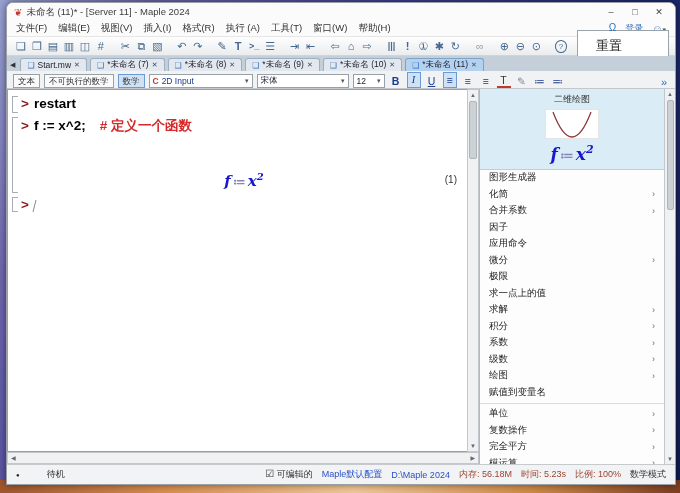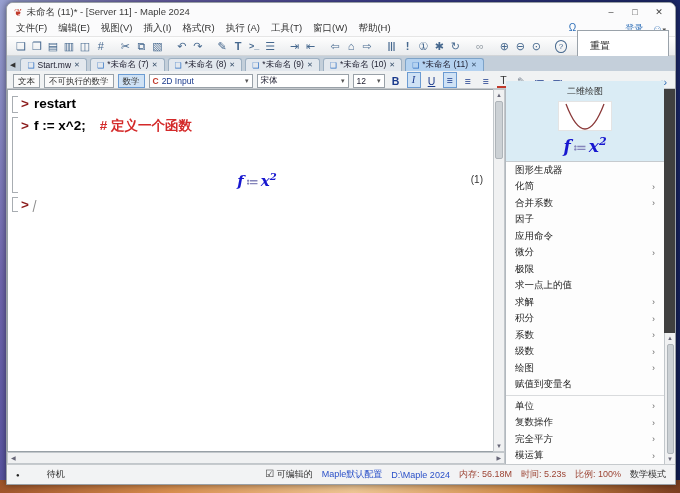--- a/index.html
+++ b/index.html
@@ -22,32 +22,32 @@
   
   .titlebar { height:18px; background:#fbfbfc; display:flex; align-items:center; padding:0 4px 0 7px; flex:none; }
   .maple-leaf { color:#c0392b; font-size:10px; margin-right:4px; }
   .title-text { font-size:9.5px; color:#3c3c3c; }
   .win-controls { margin-left:auto; display:flex; }
   .win-controls span { width:24px; text-align:center; font-size:9px; color:#444; line-height:16px; }
   
   .menubar { height:15px; background:#fbfbfc; display:flex; align-items:center; gap:11px; padding:0 9px; font-size:9.5px; color:#333; flex:none; }
   .menu-right { margin-left:auto; display:flex; align-items:center; gap:9px; }
   .bell { color:#2e6fb8; font-size:10px; transform:translateY(-1px); }
-  .login-link { color:#2e6fb8; font-size:9px;margin-left:40px; }
+  .login-link { color:#2e6fb8; font-size:9px; }
   .user-ico { color:#2e6fb8; font-size:10px; }
   .caret { color:#555; font-size:7px; }
   
   .toolbar { height:20px; background:linear-gradient(#fefefe,#eaecee); border-top:1px solid #e6e6e6; border-bottom:1px solid #d2d5d8; display:flex; align-items:center; padding:0 6px; flex:none; }
   .tb { width:17px; text-align:center; font-size:11px; color:#46688e; line-height:18px; }
   .tb.gray { color:#9aa2aa; }
   .tb.small { font-size:9px; }
   .tb.bolded { font-weight:bold; }
   .tsep { width:9px; }
   .help-round { width:13px; height:13px; border:1px solid #46688e; border-radius:50%; color:#46688e; font-size:8px; line-height:11px; text-align:center; margin:0 2px; }
-  .tb-search { width:92px; height:32px; border:1px solid #9aa2aa; font-size:10px; padding:0 12px; margin-left:8px; font-family:"Liberation Sans",sans-serif; color:#222; background:#fff; }
+  .tb-search { width:92px; height:32px; border:1px solid #9aa2aa; font-size:13px; padding:0 18px; margin-left:8px; font-family:"Liberation Sans",sans-serif; color:#222; background:#fff; }
   
   .tabbar { height:15px; background:#c4cfda; display:flex; align-items:flex-end; padding:0 2px; gap:3px; flex:none; }
   .tab-scroll { font-size:7px; color:#333; padding:0 2px 2px 1px; }
   .tab { display:flex; align-items:center; gap:3px; height:13px; background:#e3e8ee; border:1px solid #9db0c2; border-bottom:none; border-radius:3px 3px 0 0; padding:0 6px; font-size:8.5px; color:#223; white-space:nowrap; }
   .tab.active { background:#b4d2f0; border-color:#7da3c8; }
   .tab .doc { color:#2d6fc2; font-size:8px; }
   .tab .x { font-size:7px; color:#39506b; }
   
   .formatbar { height:18px; background:#f0f2f3; border-bottom:1px solid #c4c8cc; display:flex; align-items:flex-end; gap:4px; padding:0 6px; flex:none; }
   .fbtn { border:1px solid #99a1a8; background:#fafafa; height:14px; line-height:12px; padding:0 4px; font-size:8.5px; color:#333; white-space:nowrap; }
@@ -84,21 +84,21 @@
   .expr .op { color:#8585bb; font-style:normal; font-size:12px; padding:0 2px; }
   .expr sup { font-size:10px; }
   .eq-label { position:absolute; right:10px; top:3px; font-size:10px; color:#333; font-weight:normal; font-style:normal; font-family:"Liberation Sans",sans-serif; }
   .cursor-glyph { display:inline-block; width:1px; height:12px; background:#8a8a8a; transform:skewX(-14deg); vertical-align:text-bottom; }
   .vscroll { width:12px; background:#f0f1f2; border:1px solid #c2c7cb; border-left:1px solid #c2c7cb; display:flex; flex-direction:column; align-items:center; flex:none; }
   .vscroll .arr, .hscroll .arr, .sb-scroll .arr { font-size:6px; color:#667; line-height:10px; }
   .vthumb { width:8px; height:58px; background:#ccd1d5; border:1px solid #aeb4b9; border-radius:2px; margin-top:1px; }
   .vspacer { flex:1; }
   .hscroll { height:12px; background:#f0f1f2; border:1px solid #c2c7cb; border-top:1px solid #c2c7cb; display:flex; align-items:center; justify-content:space-between; padding:0 3px; flex:none; }
   
-  .sidebar { width:170px; flex:none; display:flex; background:#404040; border-left:1px solid #b2b8be;align-items:flex-end; }
+  .sidebar { width:196px; flex:none; display:flex; background:#4c1d95; border-left:1px solid #b2b8be; }
   .sb-main { flex:1; display:flex; flex-direction:column; min-width:0; }
   .sb-preview { background:#daecf5; text-align:center; padding:4px 0 5px; flex:none; }
   .sb-caption { font-size:9px; color:#333; }
   .sb-thumb { width:54px; height:30px; background:#fff; margin:3px auto 4px; border:1px solid #e4e4e4; }
   .sb-expr { font-family:"DejaVu Serif",serif; font-style:italic; font-weight:bold; color:#1717cf; font-size:17px; }
   .sb-expr .op { color:#8585bb; font-style:normal; font-size:13px; padding:0 2px; }
   .sb-expr sup { font-size:11px; }
   .sb-list { flex:1; border-top:1px solid #c6cbcf; background:#fdfdfd; overflow:hidden; }
   .sb-item { height:16.5px; display:flex; align-items:center; padding:0 9px; font-size:9.5px; color:#222; white-space:nowrap; }
   .sb-item .arr { margin-left:auto; color:#666; font-size:9px; }

